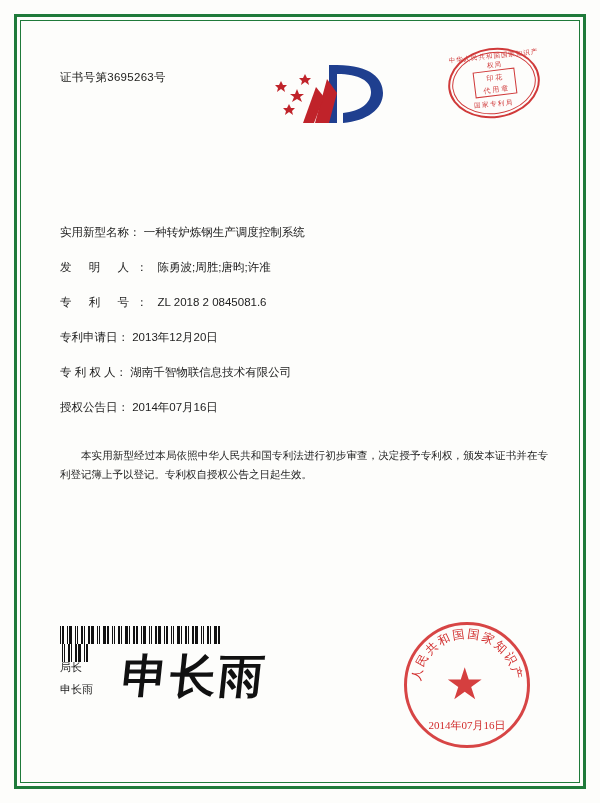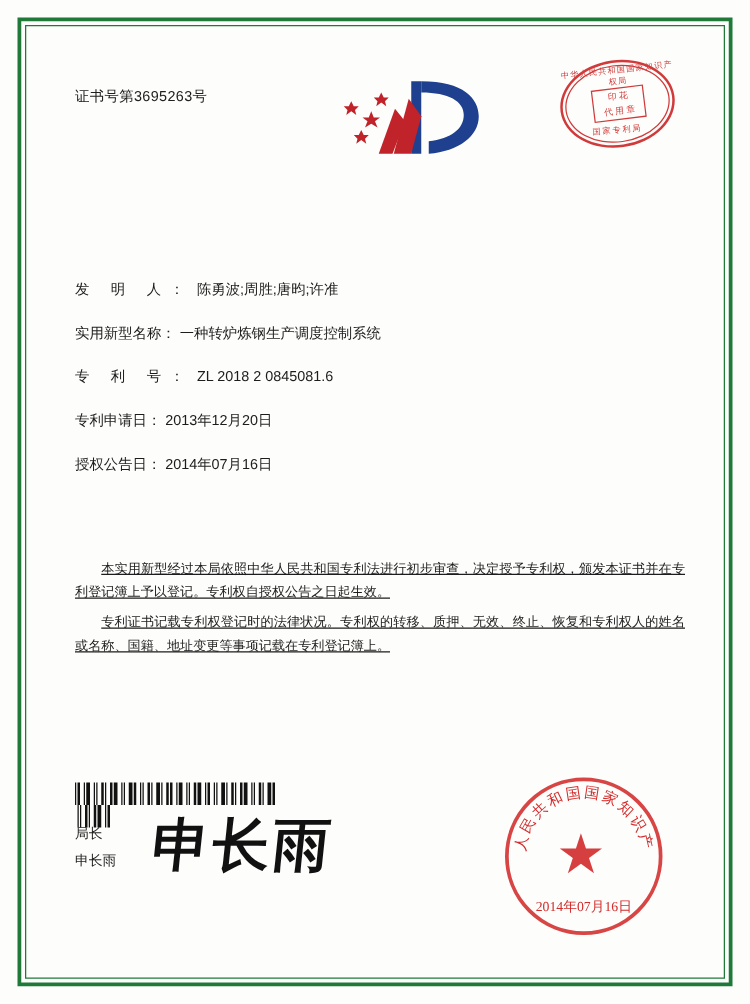--- a/index.html
+++ b/index.html
@@ -179,21 +179,20 @@
     right: 10px;
     top: 412px;
   }
   .para {
     font-size: 10.5px;
     line-height: 19px;
     color: #1d1d1d;
     text-indent: 21px;
     text-align: justify;
     margin-bottom: 5px;
-    text-decoration: underline;
   }
 
   
   .barcode {
     position: absolute;
     left: 18px;
     top: 592px;
     width: 162px;
     height: 18px;
   }
@@ -319,45 +318,48 @@
       <div class="arc-text">中华人民共和国国家知识产权局</div>
       <div class="box">
         <div>印  花</div>
         <div>代  用  章</div>
       </div>
       <div class="bottom-text">国家专利局</div>
     </div>
 
 
     <div class="fields">
+      <div class="field-row row-name">
+        <span class="lab">实用新型名称：</span>
+        <span class="val">一种转炉炼钢生产调度控制系统</span>
+      </div>
       <div class="field-row row-inventor">
         <span class="lab">发 明 人：</span>
         <span class="val">陈勇波;周胜;唐昀;许准</span>
       </div>
-      <div class="field-row row-name">
-        <span class="lab">实用新型名称：</span>
-        <span class="val">一种转炉炼钢生产调度控制系统</span>
-      </div>
       <div class="field-row row-patentno">
         <span class="lab">专 利 号：</span>
         <span class="val">ZL 2018 2 0845081.6</span>
       </div>
       <div class="field-row">
         <span class="lab">专利申请日：</span>
         <span class="val">2013年12月20日</span>
       </div>
       <div class="field-row">
+        <span class="lab">专 利 权 人：</span>
+        <span class="val">湖南千智物联信息技术有限公司</span>
+      </div>
+      <div class="field-row">
         <span class="lab">授权公告日：</span>
         <span class="val">2014年07月16日</span>
       </div>
     </div>
 
     <div class="paras">
       <div class="para">本实用新型经过本局依照中华人民共和国专利法进行初步审查，决定授予专利权，颁发本证书并在专利登记簿上予以登记。专利权自授权公告之日起生效。</div>
-      <div class="para">专利证书记载专利权登记时的法律状况。专利权的转移、质押、无效、终止、恢复和专利权人的姓名或名称、国籍、地址变更等事项记载在专利登记簿上。</div>
     </div>
 
     <div class="barcode"><i style="width:1px;"></i><i style="width:2px;"></i><i style="width:1px;background:transparent;"></i><i style="width:1px;"></i><i style="width:3px;"></i><i style="width:1px;background:transparent;"></i><i style="width:1px;"></i><i style="width:1px;"></i><i style="width:1px;background:transparent;"></i><i style="width:2px;"></i><i style="width:1px;"></i><i style="width:1px;background:transparent;"></i><i style="width:2px;"></i><i style="width:3px;"></i><i style="width:1px;background:transparent;"></i><i style="width:1px;"></i><i style="width:1px;"></i><i style="width:1px;background:transparent;"></i><i style="width:3px;"></i><i style="width:2px;"></i><i style="width:1px;background:transparent;"></i><i style="width:1px;"></i><i style="width:1px;"></i><i style="width:1px;background:transparent;"></i><i style="width:2px;"></i><i style="width:1px;"></i><i style="width:1px;background:transparent;"></i><i style="width:3px;"></i><i style="width:1px;"></i><i style="width:1px;background:transparent;"></i><i style="width:2px;"></i><i style="width:2px;"></i><i style="width:1px;background:transparent;"></i><i style="width:1px;"></i><i style="width:3px;"></i><i style="width:1px;background:transparent;"></i><i style="width:1px;"></i><i style="width:1px;"></i><i style="width:1px;background:transparent;"></i><i style="width:2px;"></i><i style="width:3px;"></i><i style="width:1px;background:transparent;"></i><i style="width:1px;"></i><i style="width:2px;"></i><i style="width:1px;background:transparent;"></i><i style="width:1px;"></i><i style="width:1px;"></i><i style="width:1px;background:transparent;"></i><i style="width:3px;"></i><i style="width:1px;"></i><i style="width:1px;background:transparent;"></i><i style="width:2px;"></i><i style="width:1px;"></i><i style="width:1px;background:transparent;"></i><i style="width:2px;"></i><i style="width:3px;"></i><i style="width:1px;background:transparent;"></i><i style="width:1px;"></i><i style="width:1px;"></i><i style="width:1px;background:transparent;"></i><i style="width:2px;"></i><i style="width:1px;"></i><i style="width:1px;background:transparent;"></i><i style="width:3px;"></i><i style="width:2px;"></i><i style="width:1px;background:transparent;"></i><i style="width:1px;"></i><i style="width:1px;"></i><i style="width:1px;background:transparent;"></i><i style="width:2px;"></i><i style="width:1px;"></i><i style="width:1px;background:transparent;"></i><i style="width:2px;"></i><i style="width:3px;"></i><i style="width:1px;background:transparent;"></i><i style="width:1px;"></i><i style="width:2px;"></i><i style="width:1px;background:transparent;"></i></div>
 
     <div class="sig-block">
       <div>局长</div>
       <div>申长雨</div>
     </div>
 
     <div class="handwriting">申长雨</div>

